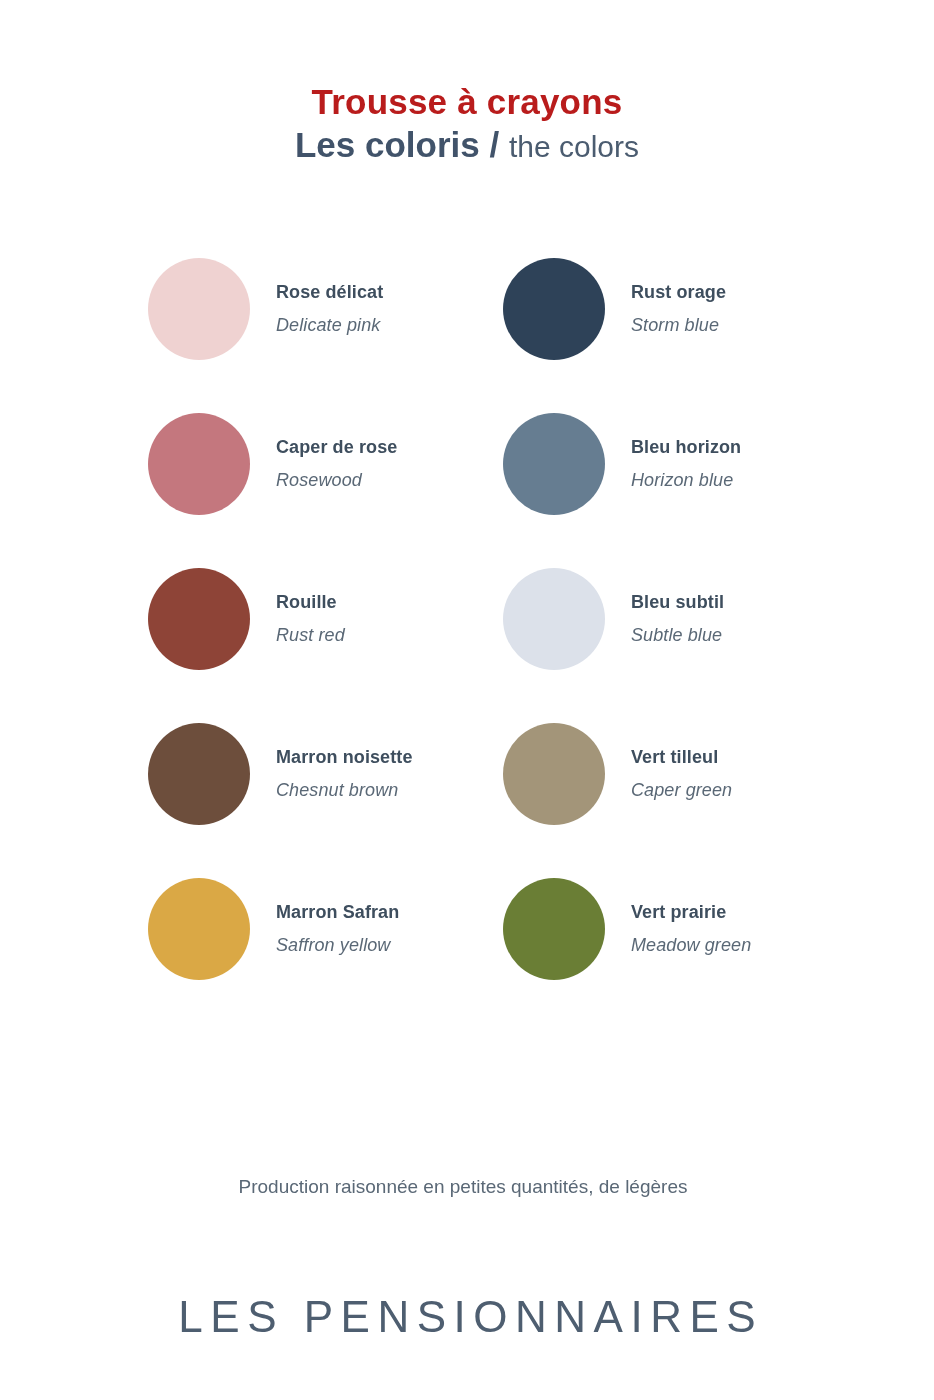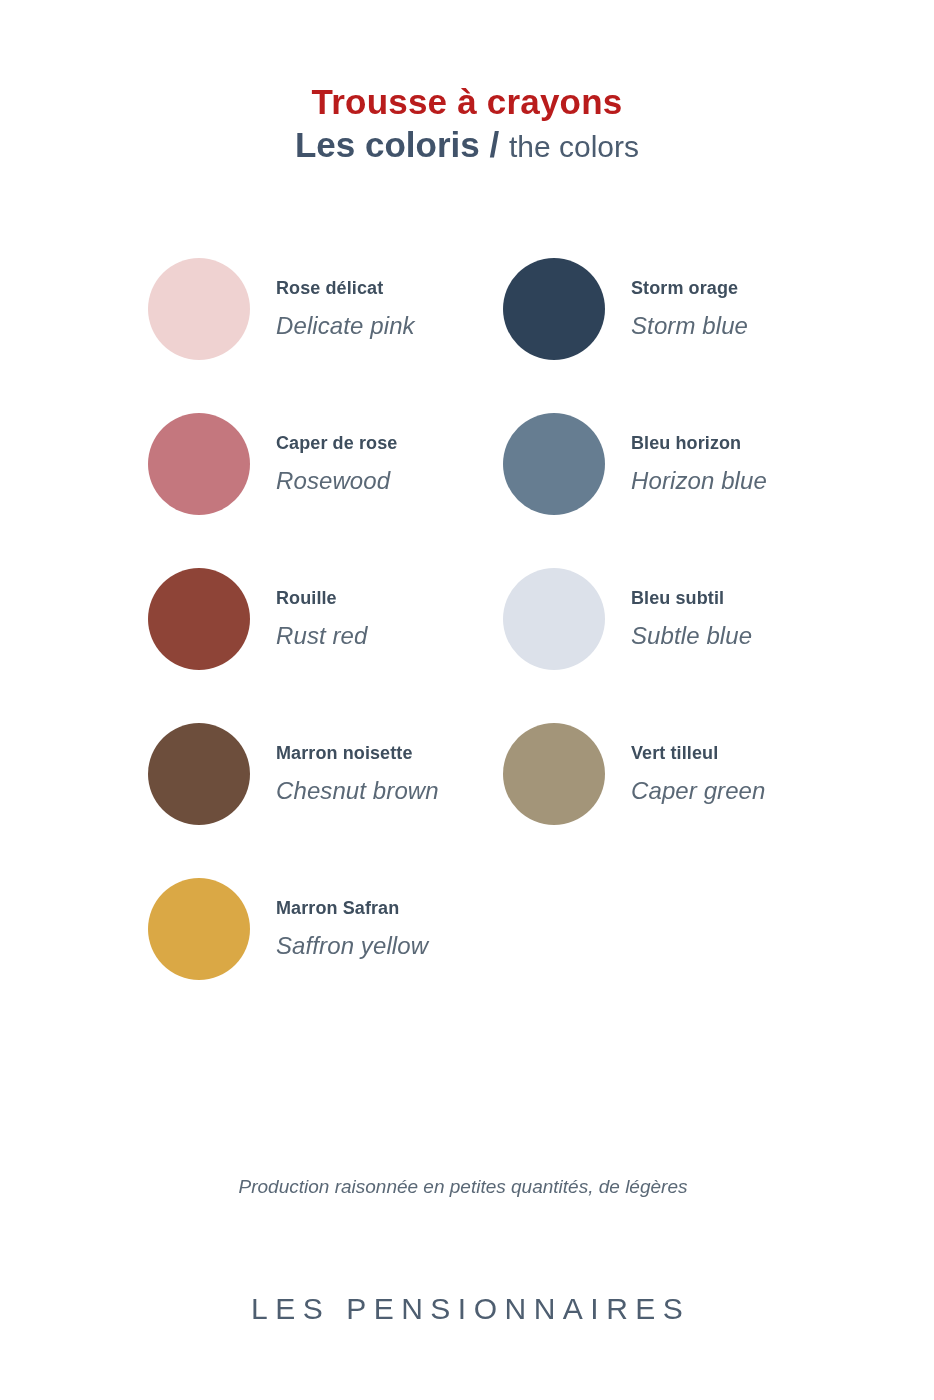--- a/index.html
+++ b/index.html
@@ -91,52 +91,51 @@
   }
   .label-fr {
     font-size: 18px;
     font-weight: bold;
     color: #3E4E5E;
     line-height: 1.28;
     letter-spacing: 0.1px;
     white-space: nowrap;
   }
   .label-en {
-    font-size: 24px;
+    font-size: 18px;
     font-style: italic;
     color: #5A6876;
     line-height: 1.3;
     letter-spacing: 0.1px;
     white-space: nowrap;
     margin-top: 10px;
   }
 
   
   .disclaimer {
     position: absolute;
     top: 1172px;
     left: 0;
     width: 926px;
     text-align: center;
     font-size: 19px;
-    font-style: italic;
     color: #5A6876;
     line-height: 1.62;
   }
   .disclaimer div {
     white-space: nowrap;
   }
 
   .brand {
     position: absolute;
     top: 1292px;
     left: 0;
     width: 934px;
     text-align: center;
-    font-size: 30px;
+    font-size: 44px;
     font-weight: normal;
     letter-spacing: 7.5px;
     color: #4E5E70;
     text-indent: 7.5px;
   }
 </style>
 </head>
 <body>
 
 <div class="sheet">
@@ -191,21 +190,21 @@
           </div>
         </div>
 
       </div>
 
       <div class="column right">
 
         <div class="swatch-row">
           <div class="swatch-dot" style="background: rgb(46, 66, 88);"></div>
           <div class="swatch-labels">
-            <div class="label-fr">Storm orage</div>
+            <div class="label-fr">Rust orage</div>
             <div class="label-en">Storm blue</div>
           </div>
         </div>
 
         <div class="swatch-row">
           <div class="swatch-dot" style="background: rgb(102, 125, 145);"></div>
           <div class="swatch-labels">
             <div class="label-fr">Bleu horizon</div>
             <div class="label-en">Horizon blue</div>
           </div>
@@ -220,20 +219,27 @@
         </div>
 
         <div class="swatch-row">
           <div class="swatch-dot" style="background: rgb(163, 149, 121);"></div>
           <div class="swatch-labels">
             <div class="label-fr">Vert tilleul</div>
             <div class="label-en">Caper green</div>
           </div>
         </div>
 
+        <div class="swatch-row">
+          <div class="swatch-dot" style="background: rgb(106, 126, 53);"></div>
+          <div class="swatch-labels">
+            <div class="label-fr">Vert prairie</div>
+            <div class="label-en">Meadow green</div>
+          </div>
+        </div>
 
 
       </div>
 
     </div>
   </div>
 
   <div class="disclaimer">
     <div>Production raisonnée en petites quantités, de légères</div>
   </div>

